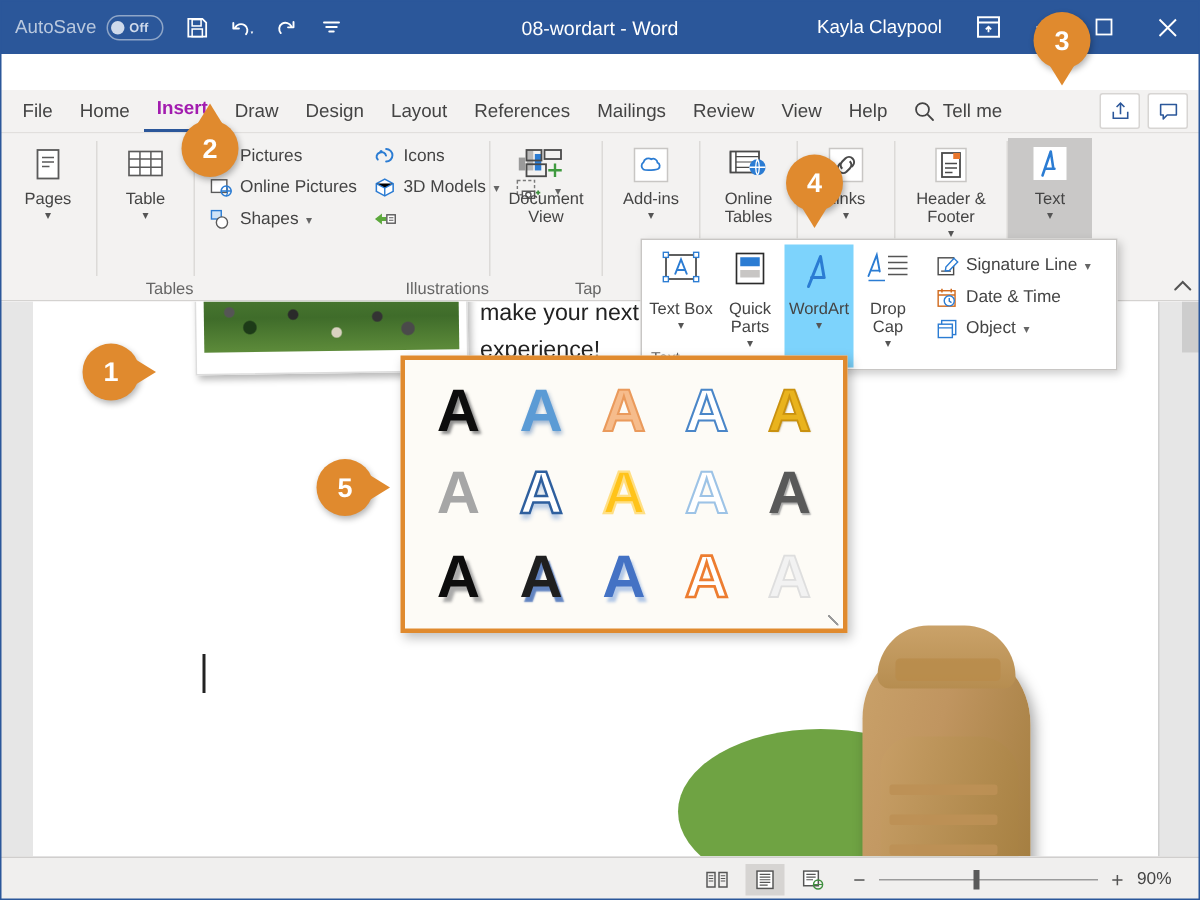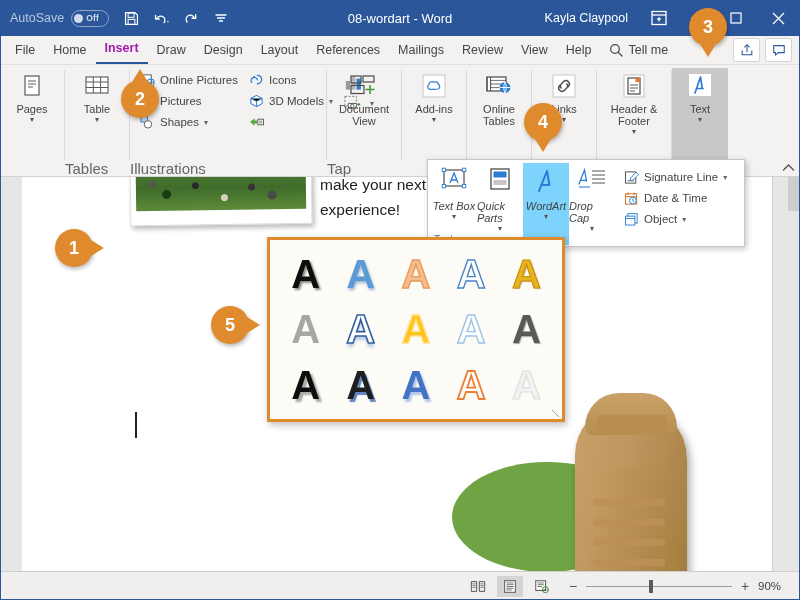--- a/index.html
+++ b/index.html
@@ -39,21 +39,21 @@
   .right-title{margin-left:auto;display:flex;align-items:center;height:100%;}
   .username{font-size:12.5px;color:#fff;margin-right:14px;}
   .ribbonopt{width:34px;display:flex;align-items:center;justify-content:center;}
   .winbtns{display:flex;height:100%;}
   .winbtn{width:40px;display:flex;align-items:center;justify-content:center;color:#fff;}
   .winbtn:last-child{width:44px;}
 
   
   .tabbar{
     height:28px;background:#f3f2f1;flex:0 0 28px;display:flex;align-items:flex-end;
-    position:relative;border-bottom:1px solid #e1dfdd;
+    position:relative;border-bottom:1px solid #e1dfdd;margin-top:24px;
   }
   .tabs{display:flex;align-items:flex-end;height:100%;padding-left:6px;}
   .tab{
     padding:0 9px;height:100%;display:flex;align-items:center;font-size:12.5px;
     color:#444;white-space:nowrap;
   }
   .tab.active{color:#a21caf;font-weight:bold;border-bottom:2.5px solid #2b579a;}
   .tellme{display:flex;align-items:center;gap:6px;padding:0 8px;height:100%;}
   .tellme span{font-size:12.5px;color:#444;}
   .tabbar-right{margin-left:auto;display:flex;align-items:center;gap:5px;padding-right:8px;height:100%;}
@@ -63,21 +63,21 @@
   }
 
   
   .ribbon{
     flex:0 0 96px;background:#f3f2f1;display:flex;align-items:stretch;
     position:relative;border-bottom:1px solid #d4d2d0;
   }
   .rgroup{display:flex;flex-direction:column;position:relative;padding:3px 0 0 0;}
   .rgroup .gbody{flex:1;display:flex;align-items:flex-start;padding:0 6px;}
   .glabel{
-    text-align:left;font-size:15px;color:#666;height:14px;line-height:14px;
+    text-align:right;font-size:11px;color:#666;height:14px;line-height:14px;
   }
   .rsep{width:1px;background:#dcdad8;margin:5px 0 16px 0;}
   .bigbtn{
     width:52px;display:flex;flex-direction:column;align-items:center;gap:1px;
     padding-top:2px;
   }
   .bigbtn .ico{
     width:32px;height:32px;display:flex;align-items:center;justify-content:center;
   }
   .bigbtn .lbl{font-size:11px;color:#444;text-align:center;line-height:12px;}
@@ -165,21 +165,21 @@
     position:absolute;left:427px;top:159px;width:316px;height:86px;
     background:#fff;border:1px solid #c8c6c4;box-shadow:2px 2px 6px rgba(0,0,0,.22);
     display:flex;z-index:40;
   }
   .tp-items{display:flex;align-items:flex-start;padding:3px 0 0 3px;}
   .tp-big{
     width:46px;display:flex;flex-direction:column;align-items:center;gap:1px;padding-top:2px;
   }
   .tp-big.sel{background:#7dd3fc;}
   .tp-big .ico{width:34px;height:34px;display:flex;align-items:center;justify-content:center;}
-  .tp-big .lbl{font-size:11px;color:#444;line-height:12px;font-style:italic;}
+  .tp-big .lbl{font-size:11px;color:#444;text-align:center;line-height:12px;}
   .tp-big .car{font-size:8px;line-height:8px;color:#555;}
   .tp-small{display:flex;flex-direction:column;gap:1px;padding:4px 0 0 5px;}
   .tp-grouplabel{position:absolute;left:6px;bottom:1px;font-size:10.5px;color:#666;}
 
   
   .wagallery{
     position:absolute;left:267px;top:237px;width:298px;height:185px;
     background:#fdfbf6;border:3px solid #e08a2e;box-sizing:border-box;
     box-shadow:2px 3px 7px rgba(0,0,0,.25);z-index:45;
     display:flex;flex-direction:column;justify-content:space-around;
@@ -382,36 +382,36 @@
       <div class="glabel">Tables</div>
     </div>
     <div class="rsep"></div>
 
     <div class="rgroup" style="width:196px;">
       <div class="gbody" style="gap:4px;">
         <div class="smallcol">
           <div class="smallbtn">
             <span class="si">
               <svg width="15" height="14" viewBox="0 0 16 15">
+                  <rect x="1" y="2" width="14" height="11" fill="#fff" stroke="#5a5a5a" stroke-width="1"></rect>
+                  <path d="M1 11l4-4 3.2 3 2.6-2.4L15 11.5" fill="none" stroke="#3f8f3f" stroke-width="1.1"></path>
+                  <circle cx="5" cy="5.2" r="1.2" fill="#e8a33d"></circle>
+                </svg>
+            </span>
+            <span class="sl">Pictures</span>
+          </div>
+          <div class="smallbtn">
+            <span class="si">
+              <svg width="15" height="14" viewBox="0 0 16 15">
                   <rect x="1" y="2" width="11" height="9" fill="#fff" stroke="#5a5a5a" stroke-width="1"></rect>
                   <circle cx="11.5" cy="10" r="3.6" fill="none" stroke="#2b7cd3" stroke-width="1.1"></circle>
                   <path d="M7.9 10h7.2M11.5 6.4c1.4 2 1.4 5.2 0 7.2" stroke="#2b7cd3" stroke-width=".9" fill="none"></path>
                 </svg>
             </span>
             <span class="sl">Online Pictures</span>
-          </div>
-          <div class="smallbtn">
-            <span class="si">
-              <svg width="15" height="14" viewBox="0 0 16 15">
-                  <rect x="1" y="2" width="14" height="11" fill="#fff" stroke="#5a5a5a" stroke-width="1"></rect>
-                  <path d="M1 11l4-4 3.2 3 2.6-2.4L15 11.5" fill="none" stroke="#3f8f3f" stroke-width="1.1"></path>
-                  <circle cx="5" cy="5.2" r="1.2" fill="#e8a33d"></circle>
-                </svg>
-            </span>
-            <span class="sl">Pictures</span>
           </div>
           <div class="smallbtn">
             <span class="si">
               <svg width="15" height="14" viewBox="0 0 16 15">
                   <rect x="1" y="1.5" width="7" height="6" fill="#cfe4f7" stroke="#2b7cd3" stroke-width="1"></rect>
                   <circle cx="8.5" cy="10" r="4" fill="#fff" stroke="#5a5a5a" stroke-width="1"></circle>
                 </svg>
             </span>
             <span class="sl">Shapes</span>
             <span class="sc">▾</span>

